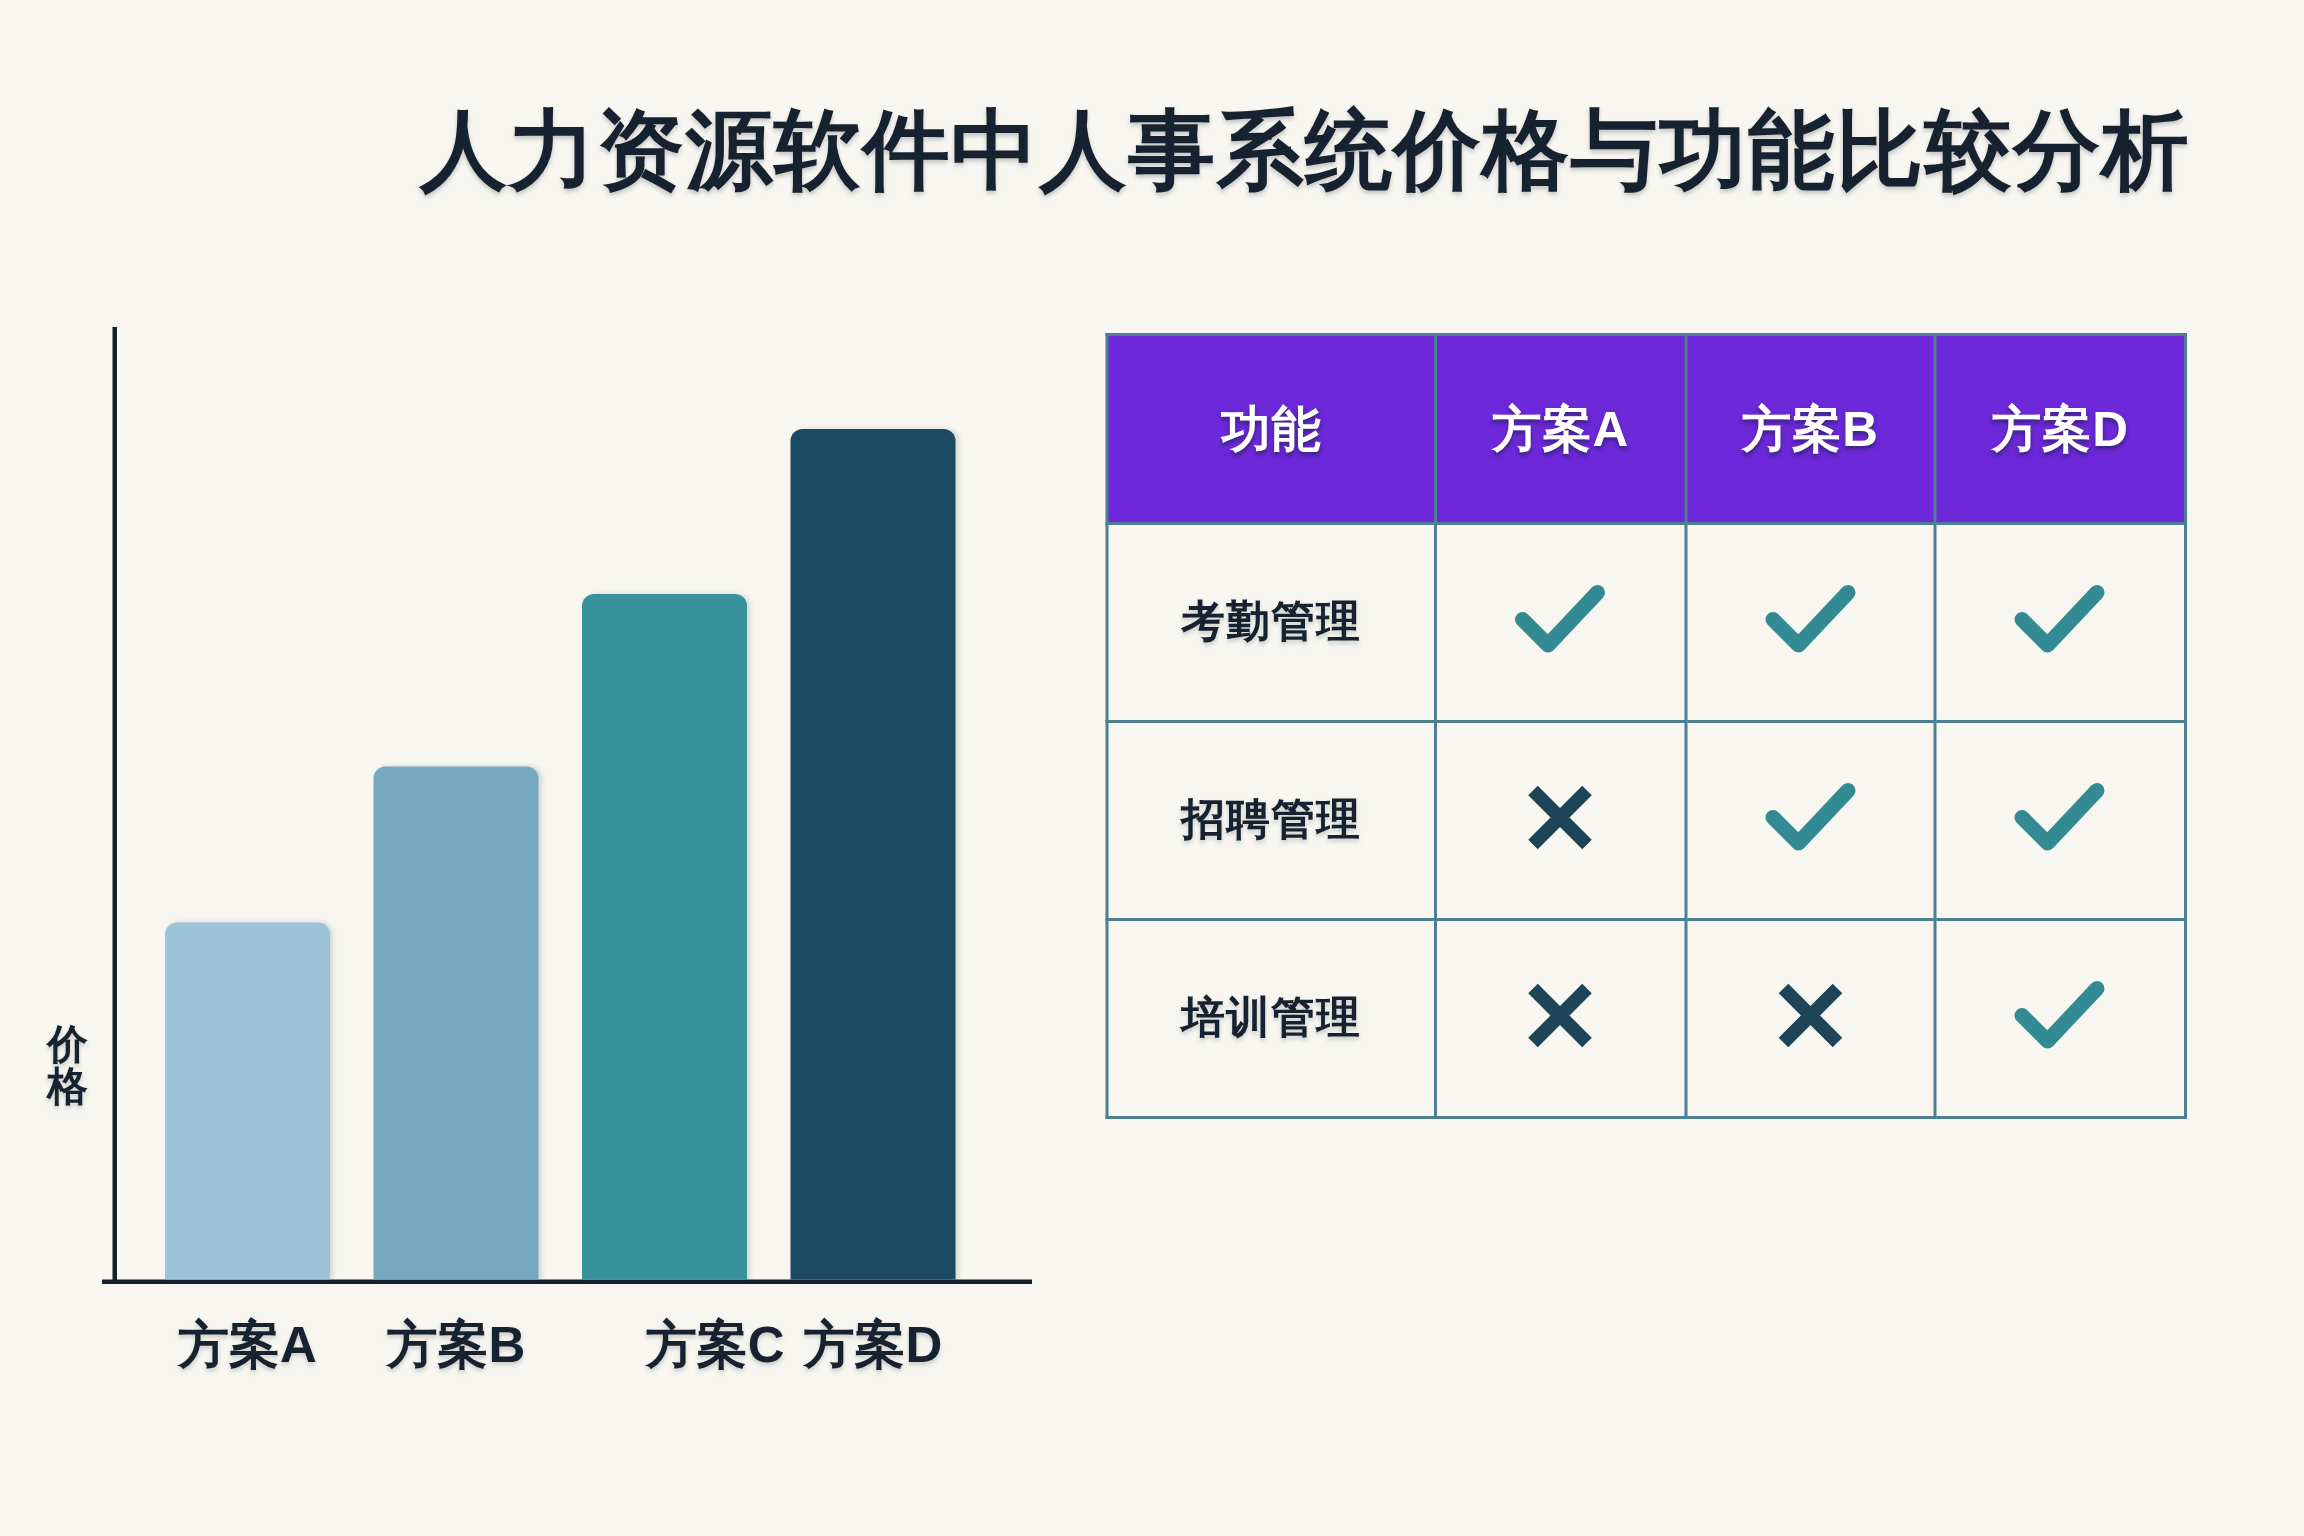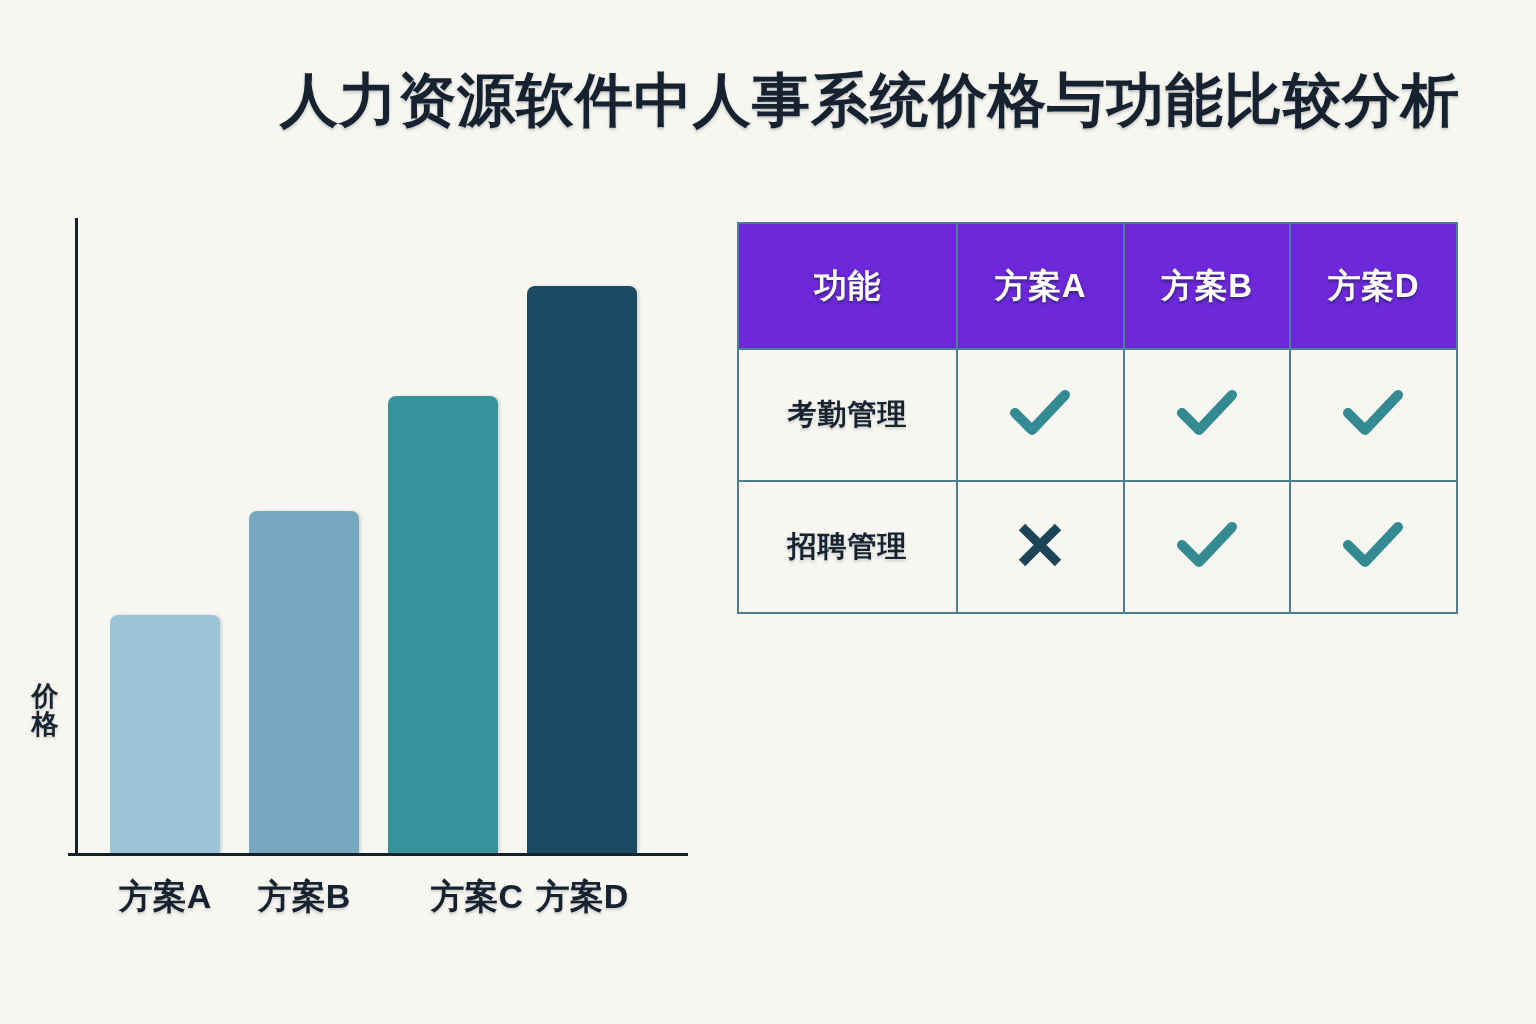--- a/index.html
+++ b/index.html
@@ -185,14 +185,26 @@
         <td><span class="mark-icon"><svg width="50" height="50" viewBox="0 0 50 50">
               <path d="M7 7 L43 43 M43 7 L7 43" fill="none" stroke="#1e4458" stroke-width="9" stroke-linecap="butt"></path>
             </svg></span></td>
         <td><span class="mark-icon"><svg width="62" height="48" viewBox="0 0 62 48">
               <path d="M6 24 L23 41 L56 6" fill="none" stroke="#338a92" stroke-width="10" stroke-linecap="round" stroke-linejoin="round"></path>
             </svg></span></td>
         <td><span class="mark-icon"><svg width="62" height="48" viewBox="0 0 62 48">
               <path d="M6 24 L23 41 L56 6" fill="none" stroke="#338a92" stroke-width="10" stroke-linecap="round" stroke-linejoin="round"></path>
             </svg></span></td>
       </tr>
+      <tr>
+        <td class="feature-cell">培训管理</td>
+        <td><span class="mark-icon"><svg width="50" height="50" viewBox="0 0 50 50">
+              <path d="M7 7 L43 43 M43 7 L7 43" fill="none" stroke="#1e4458" stroke-width="9" stroke-linecap="butt"></path>
+            </svg></span></td>
+        <td><span class="mark-icon"><svg width="50" height="50" viewBox="0 0 50 50">
+              <path d="M7 7 L43 43 M43 7 L7 43" fill="none" stroke="#1e4458" stroke-width="9" stroke-linecap="butt"></path>
+            </svg></span></td>
+        <td><span class="mark-icon"><svg width="62" height="48" viewBox="0 0 62 48">
+              <path d="M6 24 L23 41 L56 6" fill="none" stroke="#338a92" stroke-width="10" stroke-linecap="round" stroke-linejoin="round"></path>
+            </svg></span></td>
+      </tr>
     </tbody>
 </table>
 
 </body></html>

